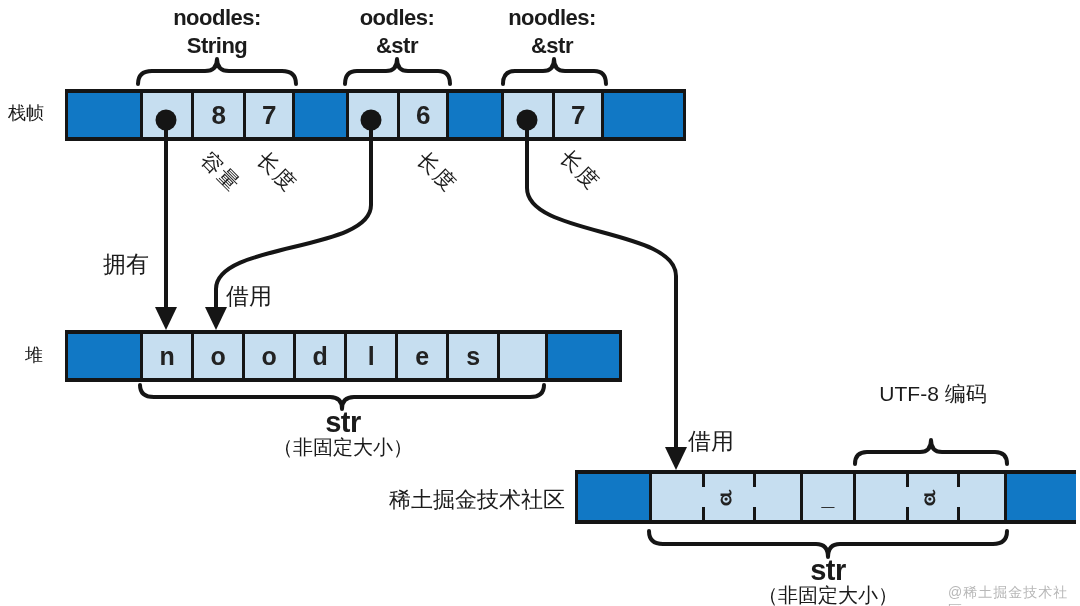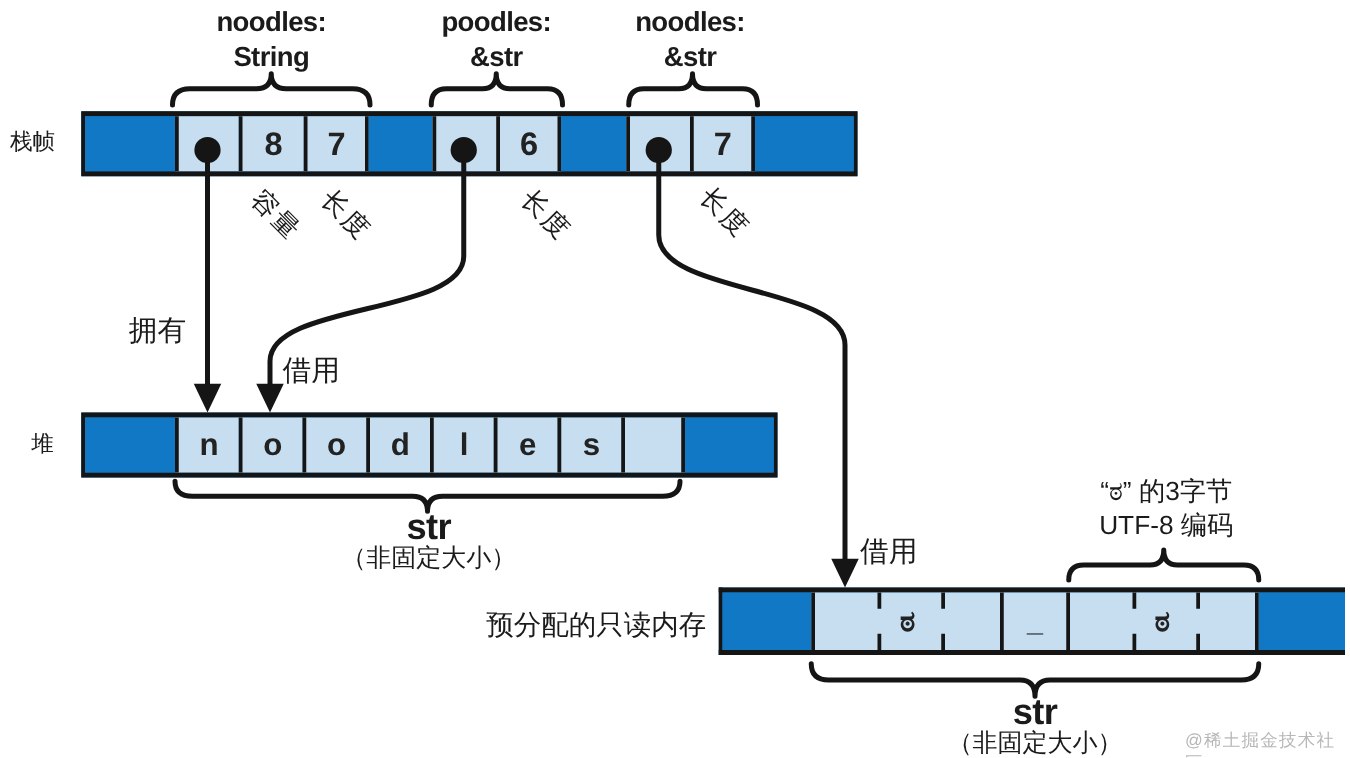--- a/index.html
+++ b/index.html
@@ -85,31 +85,31 @@
 </head>
 <body>
 
 <div class="canvas">
 
   <div class="varlabel" style="left:122px;top:4px;">
     <div>noodles:</div>
     <div>String</div>
   </div>
   <div class="varlabel" style="left:302px;top:4px;">
-    <div>poodles:</div>
+    <div>oodles:</div>
     <div>&amp;str</div>
   </div>
   <div class="varlabel" style="left:457px;top:4px;">
     <div>noodles:</div>
     <div>&amp;str</div>
   </div>
 
   <div class="rowlabel" style="left:8px;top:101px;">栈帧</div>
   <div class="rowlabel" style="left:25px;top:343px;">堆</div>
-  <div class="rowlabel" style="left:365px;top:485px;width:200px;text-align:right;font-size:22px;">预分配的只读内存</div>
+  <div class="rowlabel" style="left:365px;top:485px;width:200px;text-align:right;font-size:22px;">稀土掘金技术社区</div>
 
   <div class="memrow" style="left:65px;top:89px;width:621px;height:52px;">
     <div class="seg-dark" style="width:72px;"></div>
     <div class="cell" style="width:51px;"></div>
     <div class="cell" style="width:52px;">8</div>
     <div class="cell cb-r" style="width:52px;">7</div>
     <div class="seg-dark" style="width:51px;"></div>
     <div class="cell" style="width:51px;"></div>
     <div class="cell cb-r" style="width:52px;">6</div>
     <div class="seg-dark" style="width:52px;"></div>
@@ -139,21 +139,20 @@
     <div class="cell cb-r" style="width:51px;font-size:25px;"></div>
     <div class="seg-dark grow"></div>
   </div>
 
   <div class="annot" style="left:233px;top:410px;">
     <div class="t1">str</div>
     <div class="t2">（非固定大小）</div>
   </div>
 
   <div class="note" style="left:823px;top:380px;">
-    <div>“ಠ” 的3字节</div>
     <div>UTF-8 编码</div>
   </div>
 
   <div class="memrow" style="left:575px;top:470px;width:501px;height:54px;border-right:none;">
     <div class="seg-dark" style="width:71px;"></div>
     <div class="byte-strip" style="width:358px;">
       <div class="byte"></div>
       <div class="byte">ಠ</div>
       <div class="byte"></div>
       <div class="byte byte-sep-full">_</div>

